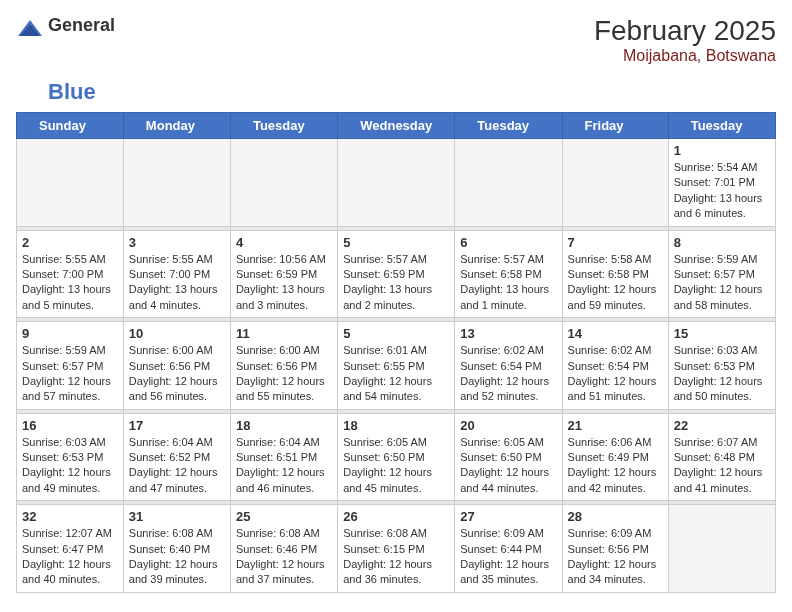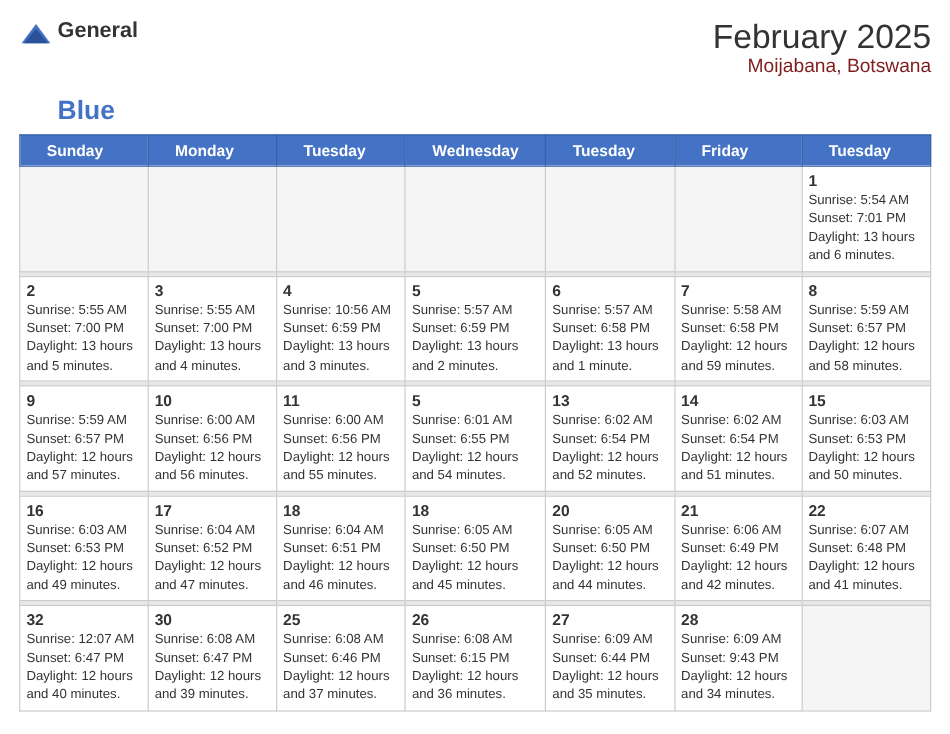--- a/index.html
+++ b/index.html
@@ -336,23 +336,23 @@
       </tr>
       <tr>
         <td>
           <span class="day-num">32</span>
           <div class="day-info">Sunrise: 12:07 AM
 Sunset: 6:47 PM
 Daylight: 12 hours
 and 40 minutes.</div>
         </td>
         <td>
-          <span class="day-num">30</span>
+          <span class="day-num">31</span>
           <div class="day-info">Sunrise: 6:08 AM
-Sunset: 6:47 PM
+Sunset: 6:40 PM
 Daylight: 12 hours
 and 39 minutes.</div>
         </td>
         <td>
           <span class="day-num">25</span>
           <div class="day-info">Sunrise: 6:08 AM
 Sunset: 6:46 PM
 Daylight: 12 hours
 and 37 minutes.</div>
         </td>
@@ -366,20 +366,20 @@
         <td>
           <span class="day-num">27</span>
           <div class="day-info">Sunrise: 6:09 AM
 Sunset: 6:44 PM
 Daylight: 12 hours
 and 35 minutes.</div>
         </td>
         <td>
           <span class="day-num">28</span>
           <div class="day-info">Sunrise: 6:09 AM
-Sunset: 9:43 PM
+Sunset: 6:56 PM
 Daylight: 12 hours
 and 34 minutes.</div>
         </td>
         <td class="empty"></td>
       </tr>
     </tbody>
 </table>
 
 </body></html>

